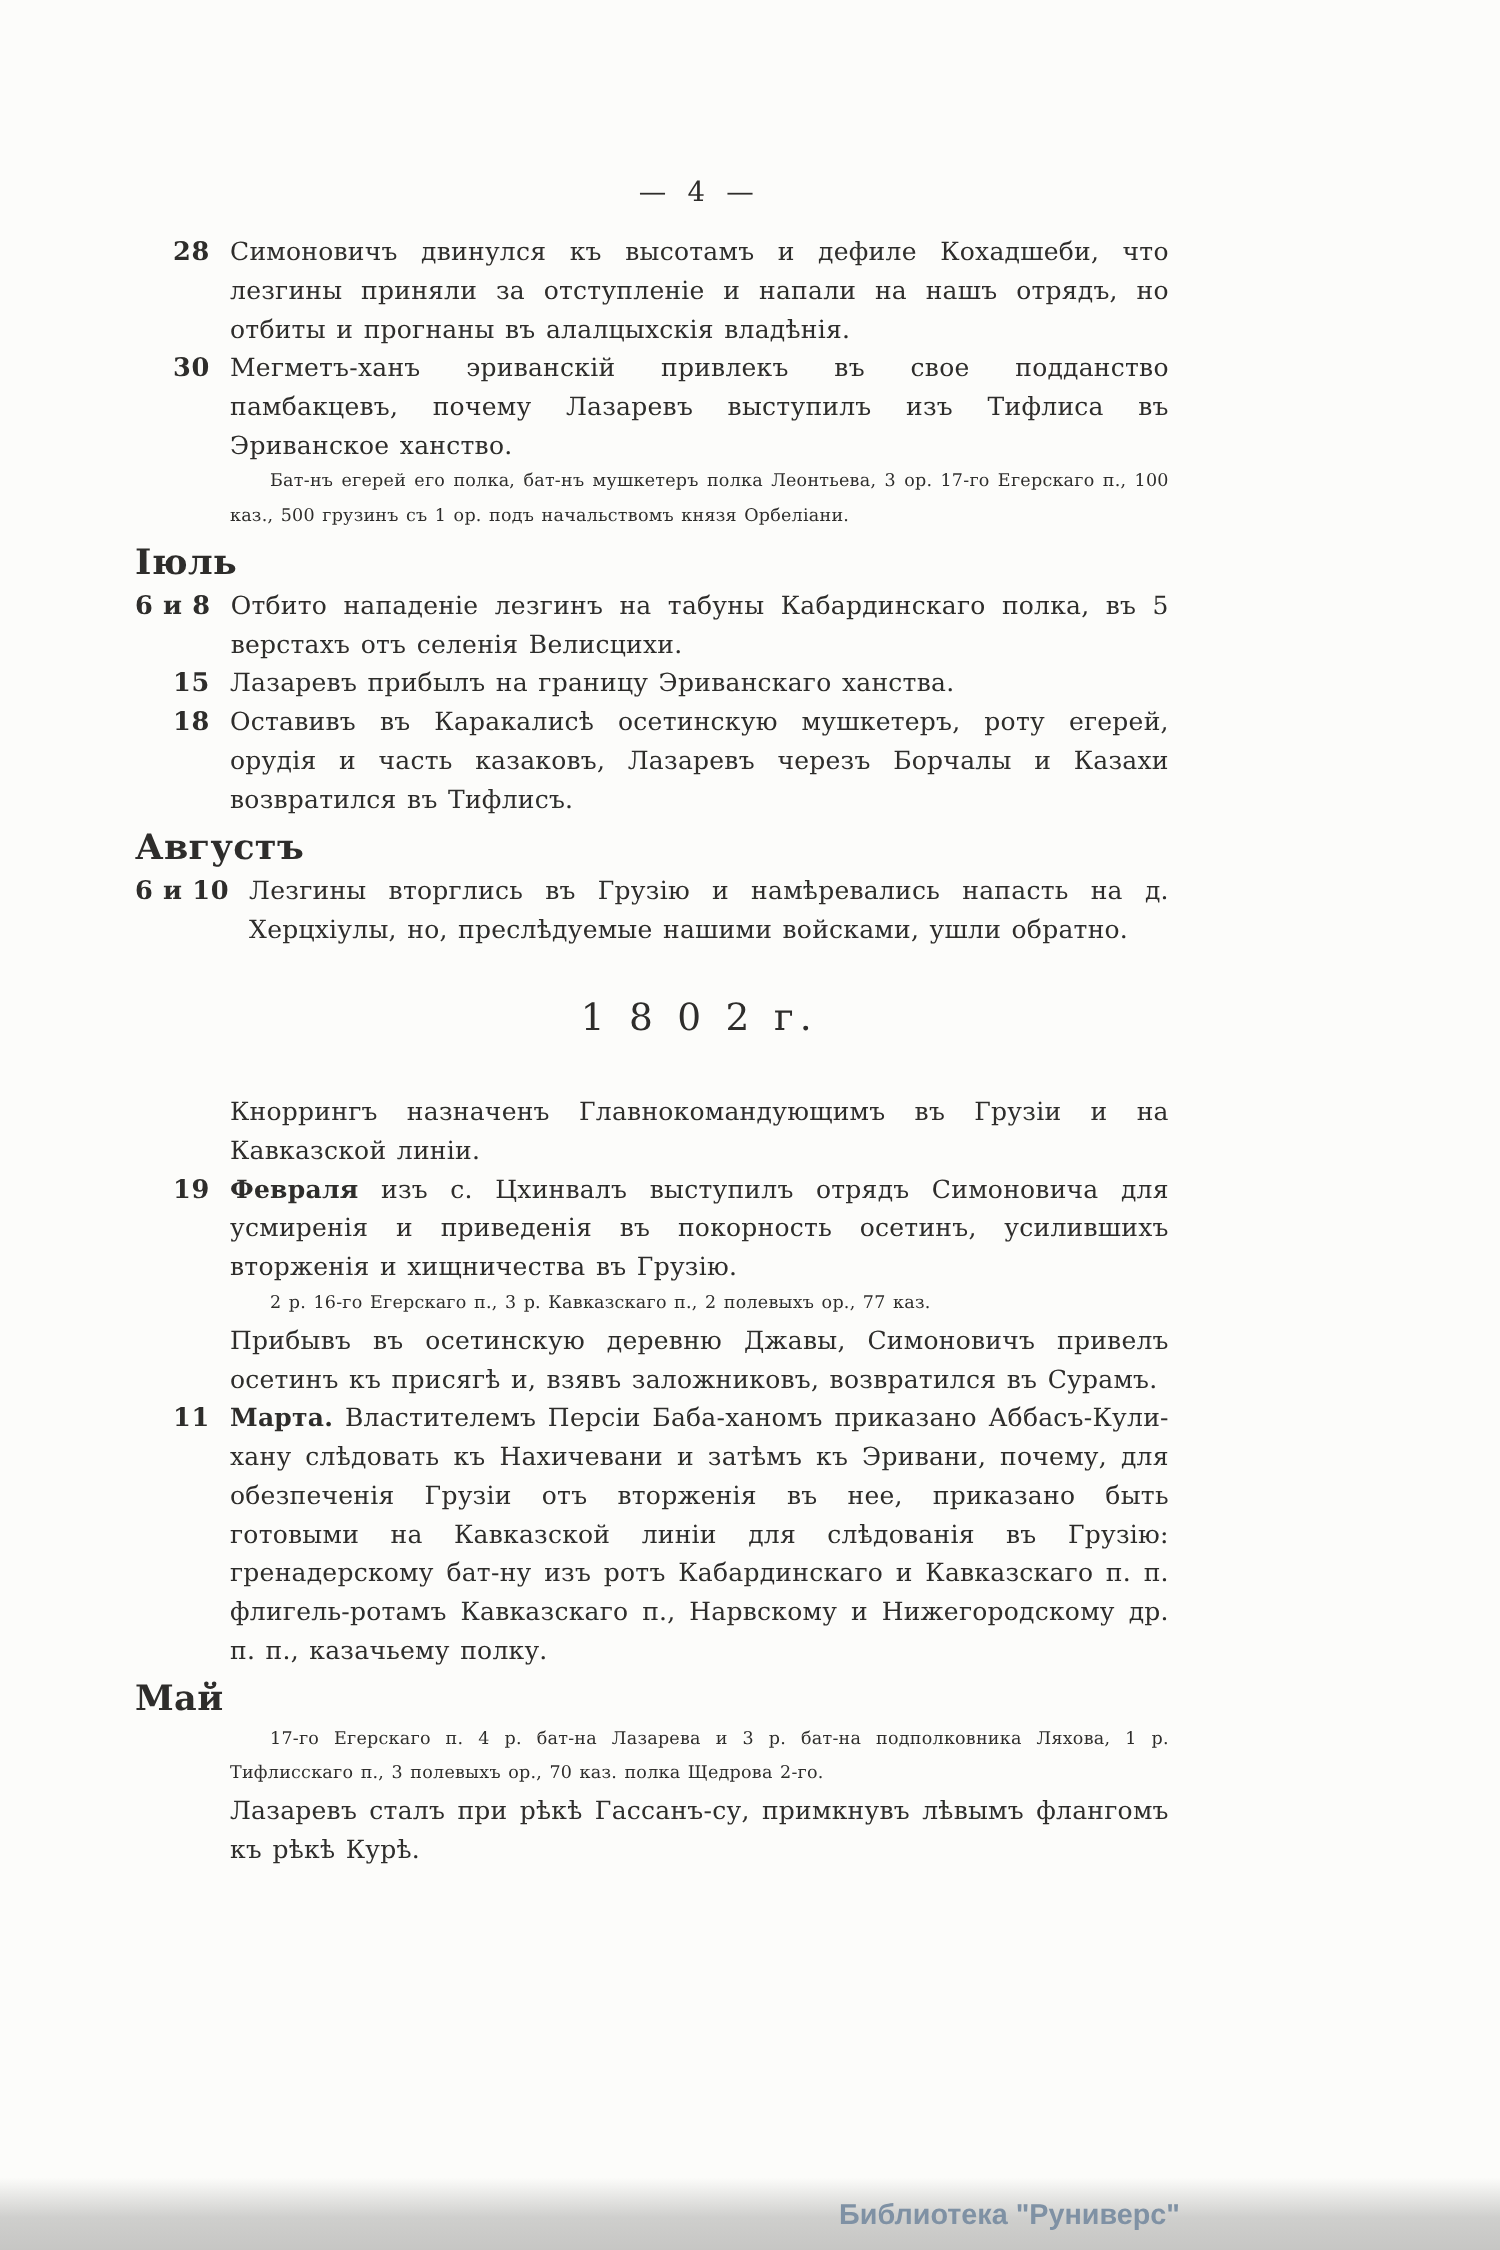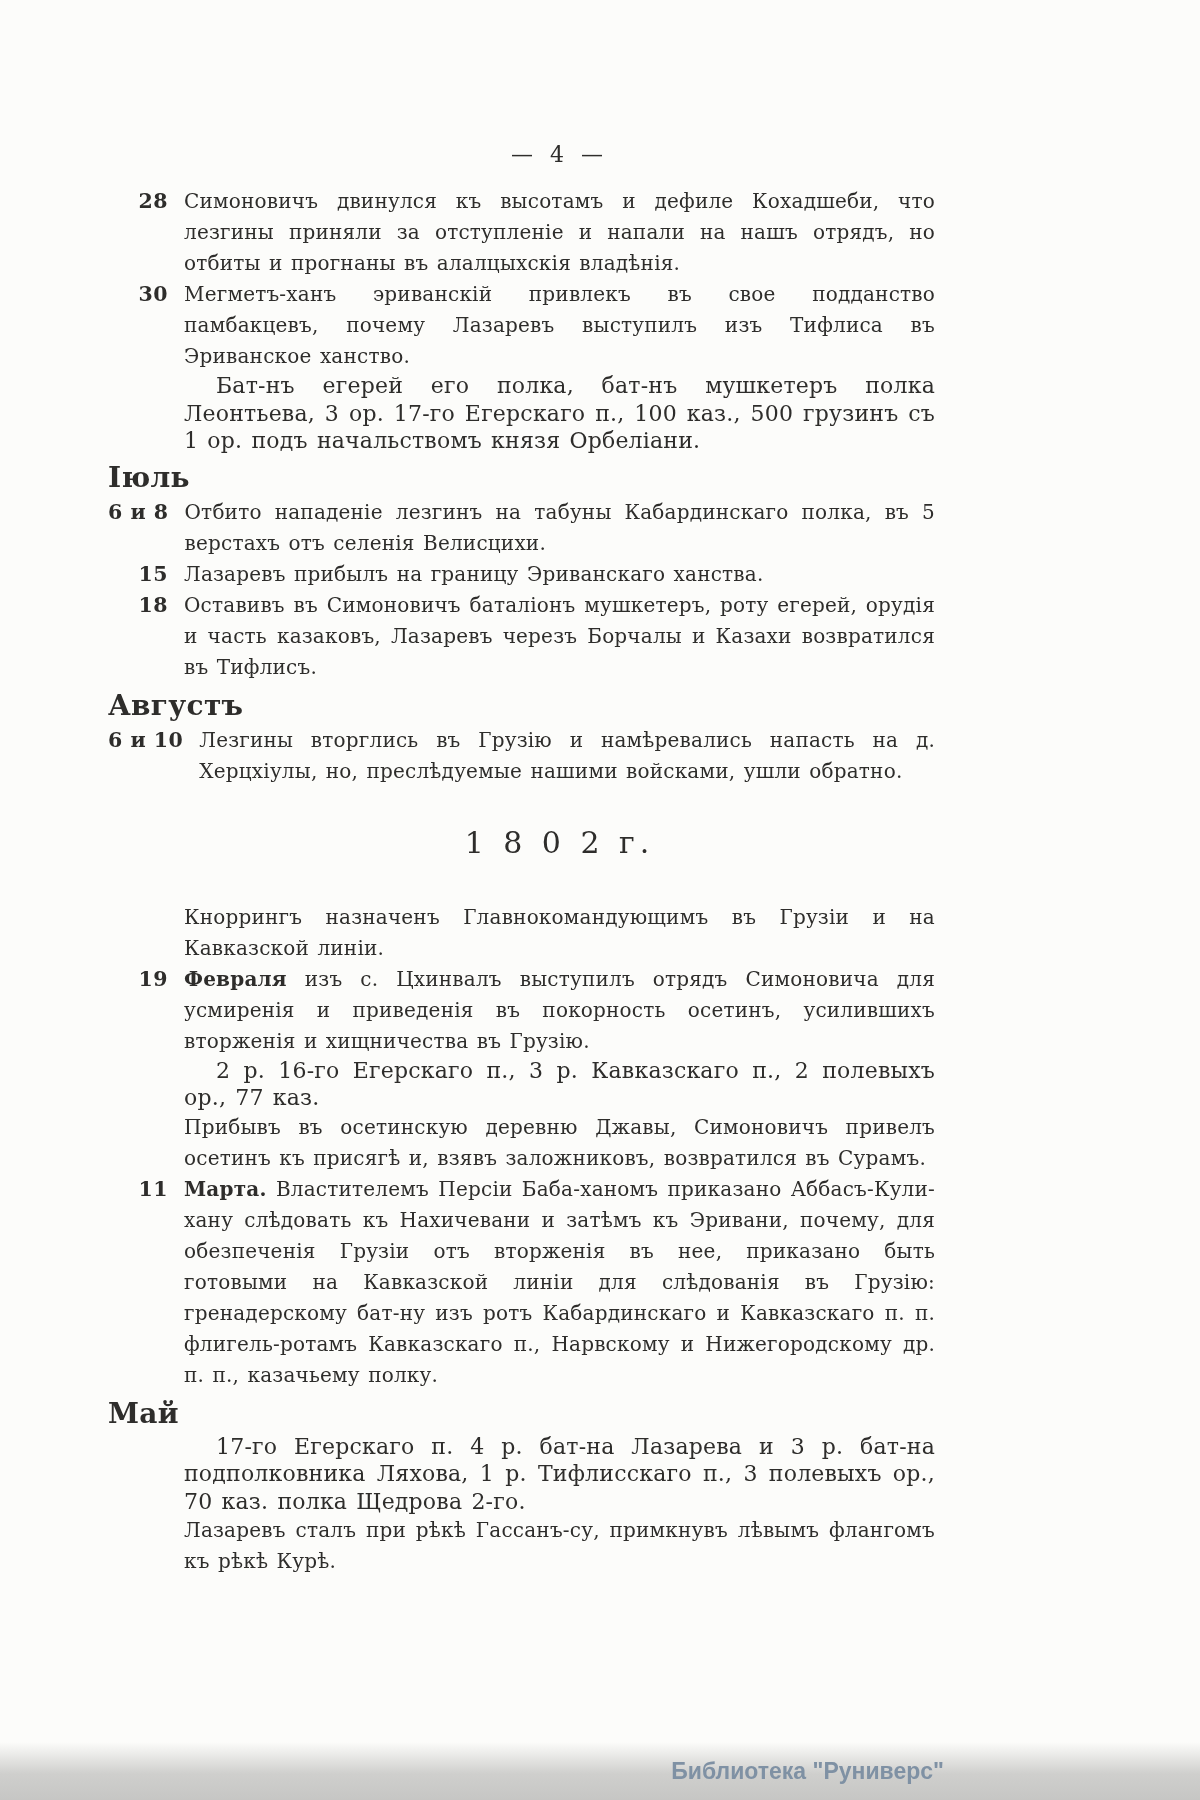--- a/index.html
+++ b/index.html
@@ -41,21 +41,21 @@
   .body {
     flex: 1;
     margin-left: 16px;
     font-size: 20px;
     line-height: 31px;
     text-align: justify;
     word-spacing: 0.09em;
     letter-spacing: 0.2px;
   }
   .small .body {
-    font-size: 22px;
+    font-size: 14px;
     line-height: 27.5px;
     text-indent: 32px;
   }
   .entry-lead { font-weight: bold; }
   .month-heading {
     font-weight: bold;
     font-size: 28px;
     line-height: 30px;
     margin: 8px 0 4px 0;
     letter-spacing: 0.3px;
@@ -106,21 +106,21 @@
       <div class="row entry">
         <div class="date">6 и 8</div>
         <div class="body">Отбито нападеніе лезгинъ на табуны Кабардинскаго полка, въ 5 верстахъ отъ селенія Велисцихи.</div>
       </div>
       <div class="row entry">
         <div class="date">15</div>
         <div class="body">Лазаревъ прибылъ на границу Эриванскаго ханства.</div>
       </div>
       <div class="row entry">
         <div class="date">18</div>
-        <div class="body">Оставивъ въ Симоновичъ баталіонъ мушкетеръ, роту егерей, орудія и часть казаковъ, Лазаревъ черезъ Борчалы и Казахи возвратился въ Тифлисъ.</div>
+        <div class="body">Оставивъ въ Каракалисѣ осетинскую мушкетеръ, роту егерей, орудія и часть казаковъ, Лазаревъ черезъ Борчалы и Казахи возвратился въ Тифлисъ.</div>
       </div>
       <div class="month-heading">Августъ</div>
       <div class="row entry">
         <div class="date">6 и 10</div>
         <div class="body">Лезгины вторглись въ Грузію и намѣревались напасть на д. Херцхіулы, но, преслѣдуемые нашими войсками, ушли обратно.</div>
       </div>
       <div class="year-heading">1 8 0 2  г.</div>
       <div class="row plain">
         <div class="date"></div>
         <div class="body">Кноррингъ назначенъ Главнокомандующимъ въ Грузіи и на Кавказской линіи.</div>

